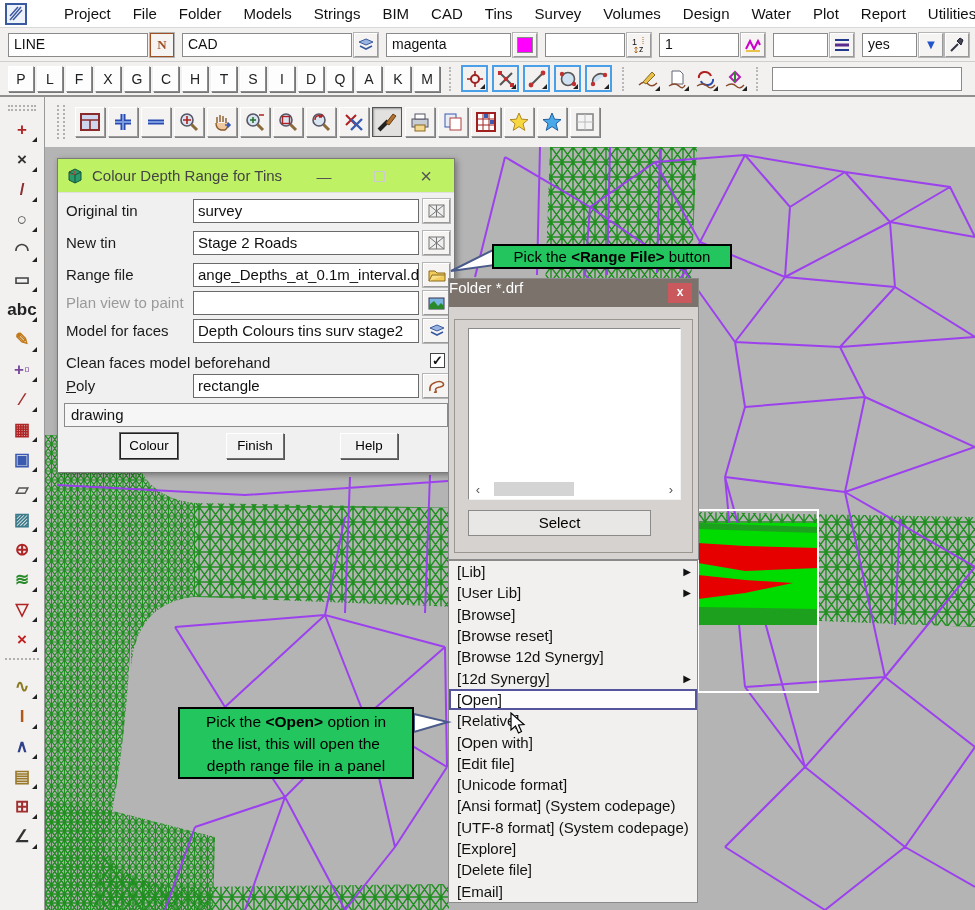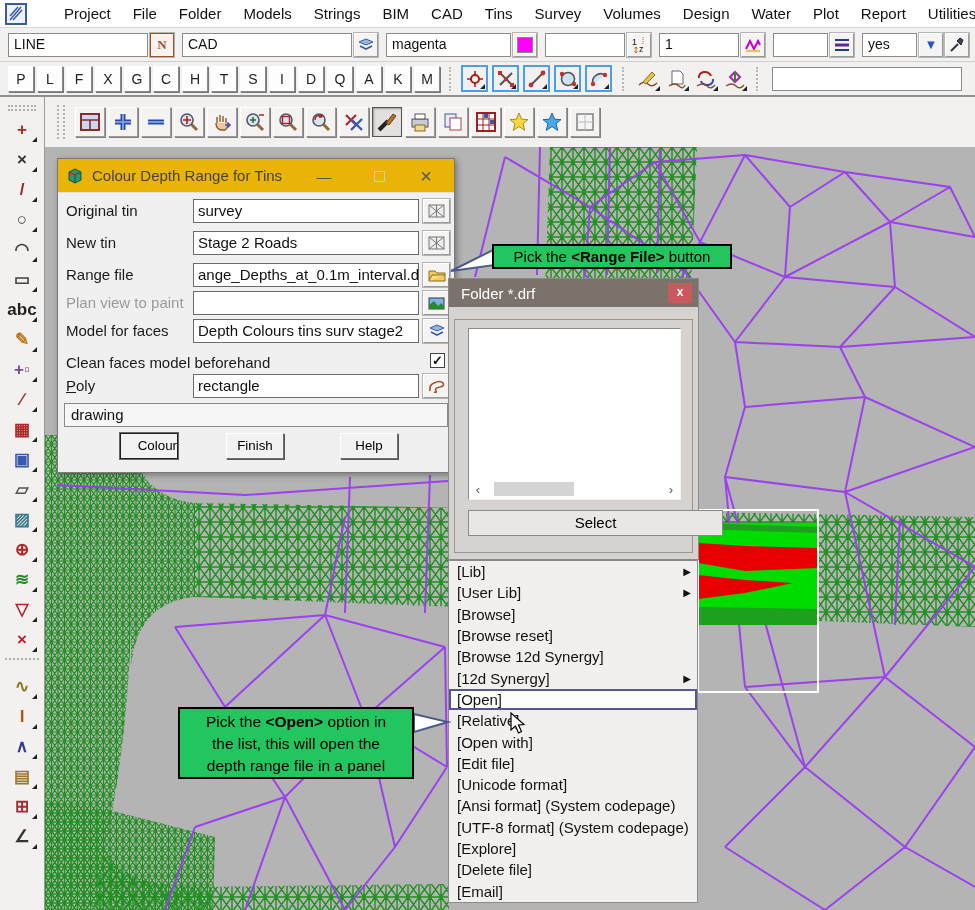--- a/index.html
+++ b/index.html
@@ -31,47 +31,47 @@
   .sgrip { height:6px; margin:0 8px 4px 8px; border-top:2px dotted #b0b0b0; border-bottom:2px dotted #b0b0b0; }
   .sicon { width:34px; height:29px; margin:0 auto 1px auto; display:flex; align-items:center; justify-content:center; font-size:17px; font-weight:bold; position:relative; }
   .sicon.sep { height:10px; border-top:2px dotted #b0b0b0; margin-top:4px; margin-bottom:4px; }
   .sicon:not(.sep):after { content:""; position:absolute; right:2px; bottom:2px; border-left:5px solid transparent; border-bottom:5px solid #222; }
 
   
   .canvas { position:absolute; left:45px; top:147px; width:930px; height:763px; background:#b4b4b4; }
 
   
   .dialog { position:absolute; left:57px; top:158px; width:398px; height:315px; background:#f0f0f0; border:1px solid #7a7a7a; box-shadow:2px 2px 6px rgba(0,0,0,.35); }
-  .dlg-title { height:34px; background:#eab308; display:flex; align-items:center; border-bottom:1px solid #e0e0e0; color:#444; }
+  .dlg-title { height:34px; background:#bef264; display:flex; align-items:center; border-bottom:1px solid #e0e0e0; color:#444; }
   .dlg-title .ttl { margin-left:8px; font-size:15px; }
   .dlg-ctl { position:absolute; top:0; height:34px; width:40px; display:flex; align-items:center; justify-content:center; color:#555; }
   .drow { position:absolute; left:0; width:100%; height:24px; }
   .dlabel { position:absolute; left:8px; top:3px; font-weight:normal; color:#1a1a1a; white-space:nowrap; }
   .dfield { position:absolute; left:135px; top:0; width:226px; height:24px; background:#fff; border:1px solid #6a6a6a; font-size:15px; padding:2px 4px; white-space:nowrap; overflow:hidden; }
   .dside { position:absolute; left:365px; top:0; width:27px; height:24px; background:#f5f4f2; border:1px solid #999; border-top-color:#fff; border-left-color:#fff; outline:1px solid #b5b5b5; display:flex; align-items:center; justify-content:center; }
   .dcheck { position:absolute; left:372px; top:2px; width:15px; height:15px; background:#fff; border:1px solid #444; font-size:13px; line-height:13px; text-align:center; font-weight:bold; }
   .dstatus { position:absolute; left:6px; top:244px; width:384px; height:24px; border:1px solid #8a8a8a; background:#f6f6f6; padding:2px 6px; }
   .dbtn { position:absolute; top:274px; height:26px; width:58px; background:#f2f2f2; border:1px solid #6f6f6f; border-top-color:#fff; border-left-color:#fff; box-shadow:1px 1px 0 #555; text-align:center; line-height:24px; }
 
   
   .callout { position:absolute; background:#22c55e; border:2px solid #000; color:#000; z-index:30; }
   .co1 { left:492px; top:244px; width:240px; height:25px; line-height:21px; text-align:center; font-size:15px; }
   .co2 { left:178px; top:707px; width:236px; height:72px; font-size:15.5px; text-align:center; line-height:22px; padding-top:2px; }
   .tail { position:absolute; z-index:29; }
 
   
   .popup { position:absolute; left:448px; top:278px; width:251px; height:282px; background:#d5d2cf; border:1px solid #8a8a8a; z-index:20; }
-  .pop-title { height:28px; background:#7b736b; color:#fff; display:flex; align-items:center; padding-left:12px; font-size:15px; }
+  .pop-title { height:28px; background:#7b736b; color:#fff; display:flex; align-items:flex-start; font-size:15px; }
   .pop-close { position:absolute; right:6px; top:4px; width:24px; height:20px; background:#c9595c; color:#fff; font-size:12px; font-weight:bold; text-align:center; line-height:19px; }
   .pop-panel { position:absolute; left:5px; top:40px; width:239px; height:234px; border:1px solid #9a968f; }
   .pop-list { position:absolute; left:13px; top:8px; width:213px; height:172px; background:#fff; border:1px solid #8a8a8a; border-right-color:#f4f4f4; border-bottom-color:#f4f4f4; }
   .hscroll { position:absolute; left:1px; right:1px; bottom:1px; height:18px; background:#fff; display:flex; align-items:center; }
   .harrow { width:16px; text-align:center; color:#555; font-size:13px; }
   .hthumb { height:14px; width:80px; background:#d4d4d4; margin-left:8px; }
-  .pop-select { position:absolute; left:13px; top:190px; width:255px; height:26px; background:#e9e7e5; border:1px solid #8a8a8a; text-align:center; line-height:24px; font-size:15px; }
+  .pop-select { position:absolute; left:13px; top:190px; width:183px; height:26px; background:#e9e7e5; border:1px solid #8a8a8a; text-align:center; line-height:24px; font-size:15px; }
 
   
   .filemenu { position:absolute; left:448px; top:560px; width:250px; background:#f1f0ef; border:1px solid #8a8a8a; z-index:20; }
   .mi { height:21.3px; display:flex; align-items:center; padding:0 6px 0 8px; font-size:15px; position:relative; white-space:nowrap; }
   .mi .arr { display:none; margin-left:auto; font-size:10px; color:#111; }
   .mi .arr.show { display:block; }
   .mi.hl { border:2px solid #54559c; background:#fdfdfd; padding-left:6px; }
 
   .cursor { position:absolute; z-index:40; }
   svg text { font-family:"Liberation Sans", sans-serif; }
@@ -582,21 +582,21 @@
   <div class="drow" style="top:215px;">
     <span class="dlabel"><u>P</u><span>oly</span></span>
     <div class="dfield">rectangle</div>
     <div class="dside">
         <svg width="18" height="16">
           <path d="M2 13 Q1 7 6 5 Q12 2 15 5 Q17 8 12 9 Q6 10 8 13 Q9 15 6 14" fill="none" stroke="#a0522a" stroke-width="1.6"></path>
         </svg>
       </div>
   </div>
   <div class="dstatus">drawing</div>
-  <button class="dbtn" style="left:62px; border:1px solid #222; box-shadow:0 0 0 1px #666, 1px 1px 0 #555;text-align:right;">Colour</button>
+  <button class="dbtn" style="left:62px; border:1px solid #222; box-shadow:0 0 0 1px #666, 1px 1px 0 #555;">Colour</button>
   <button class="dbtn" style="left:168px;">Finish</button>
   <button class="dbtn" style="left:282px;">Help</button>
 </div>
 
 <svg class="tail" style="left:445px; top:243px;" width="52" height="34">
   <path d="M50 6 L50 22 L6 28 Z" fill="#fff" stroke="#4a5a8a" stroke-width="2"></path>
 </svg>
 <div class="callout co1">
   <span>Pick the </span><b>&lt;Range File&gt;</b><span> button</span>
 </div>

